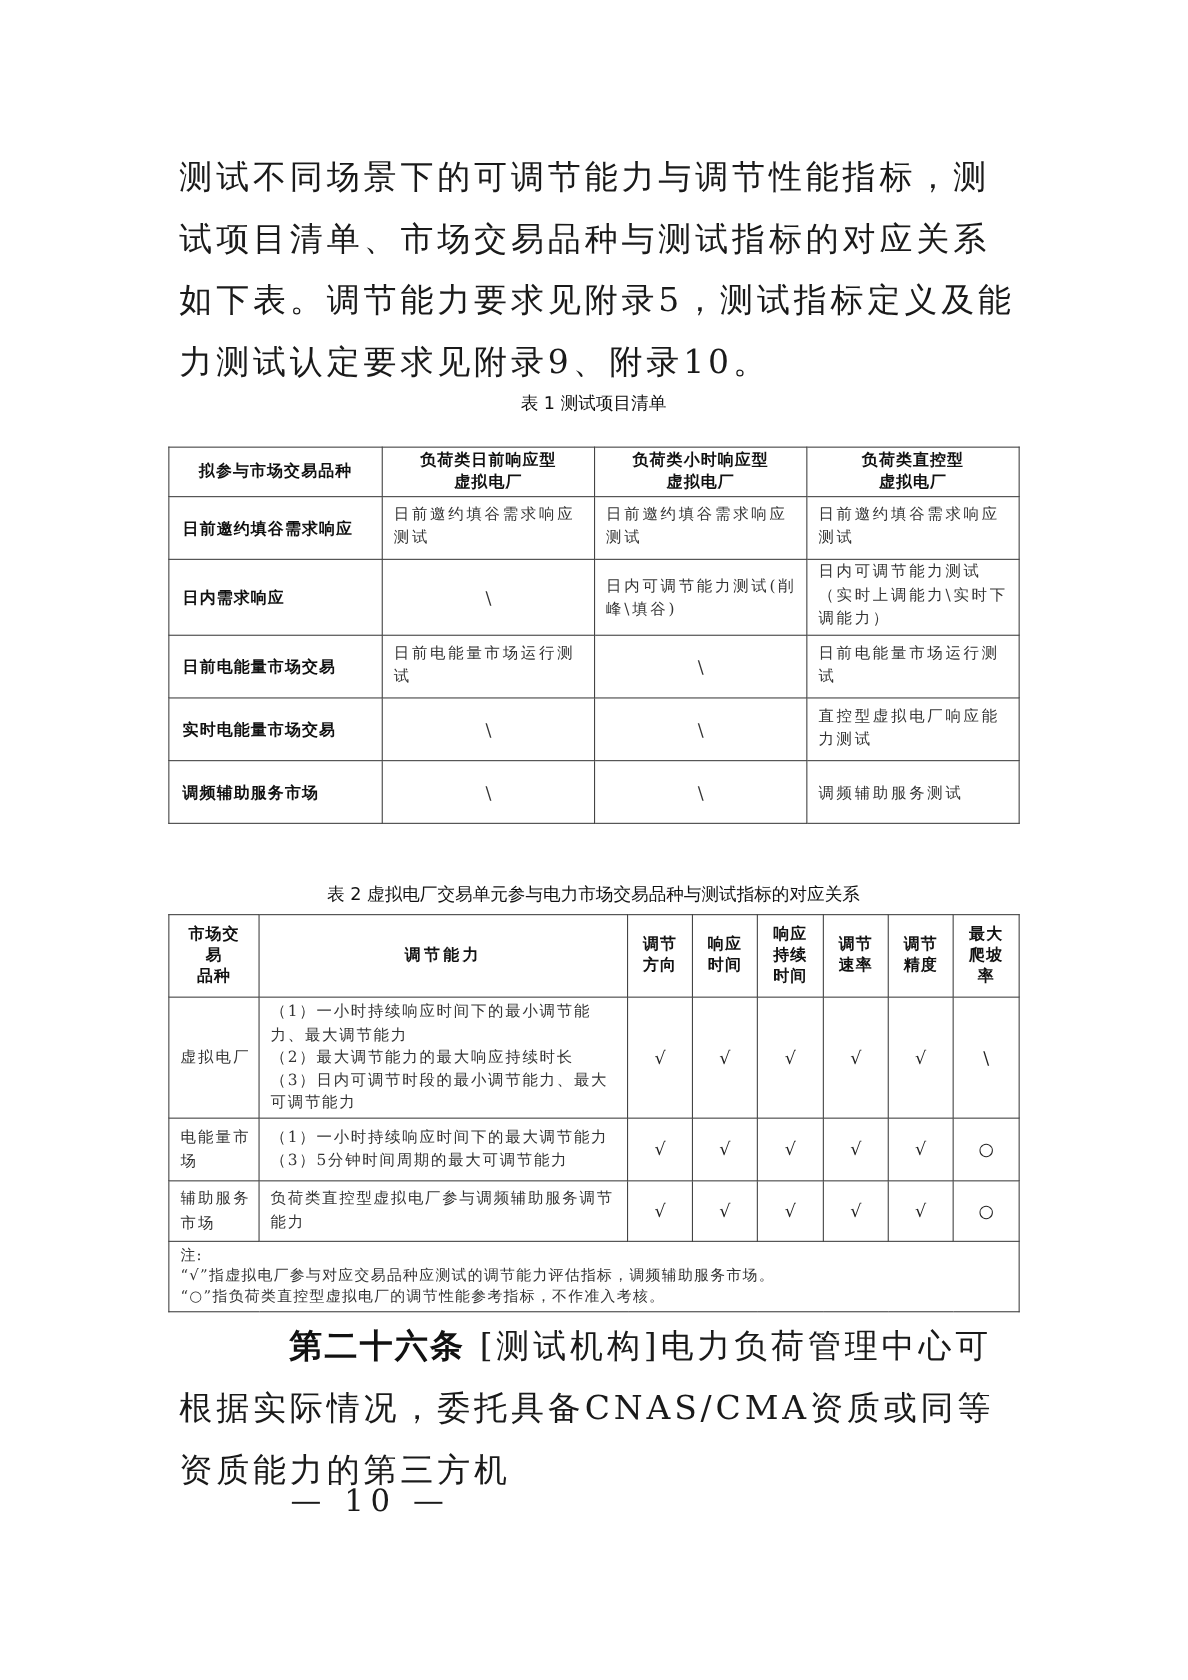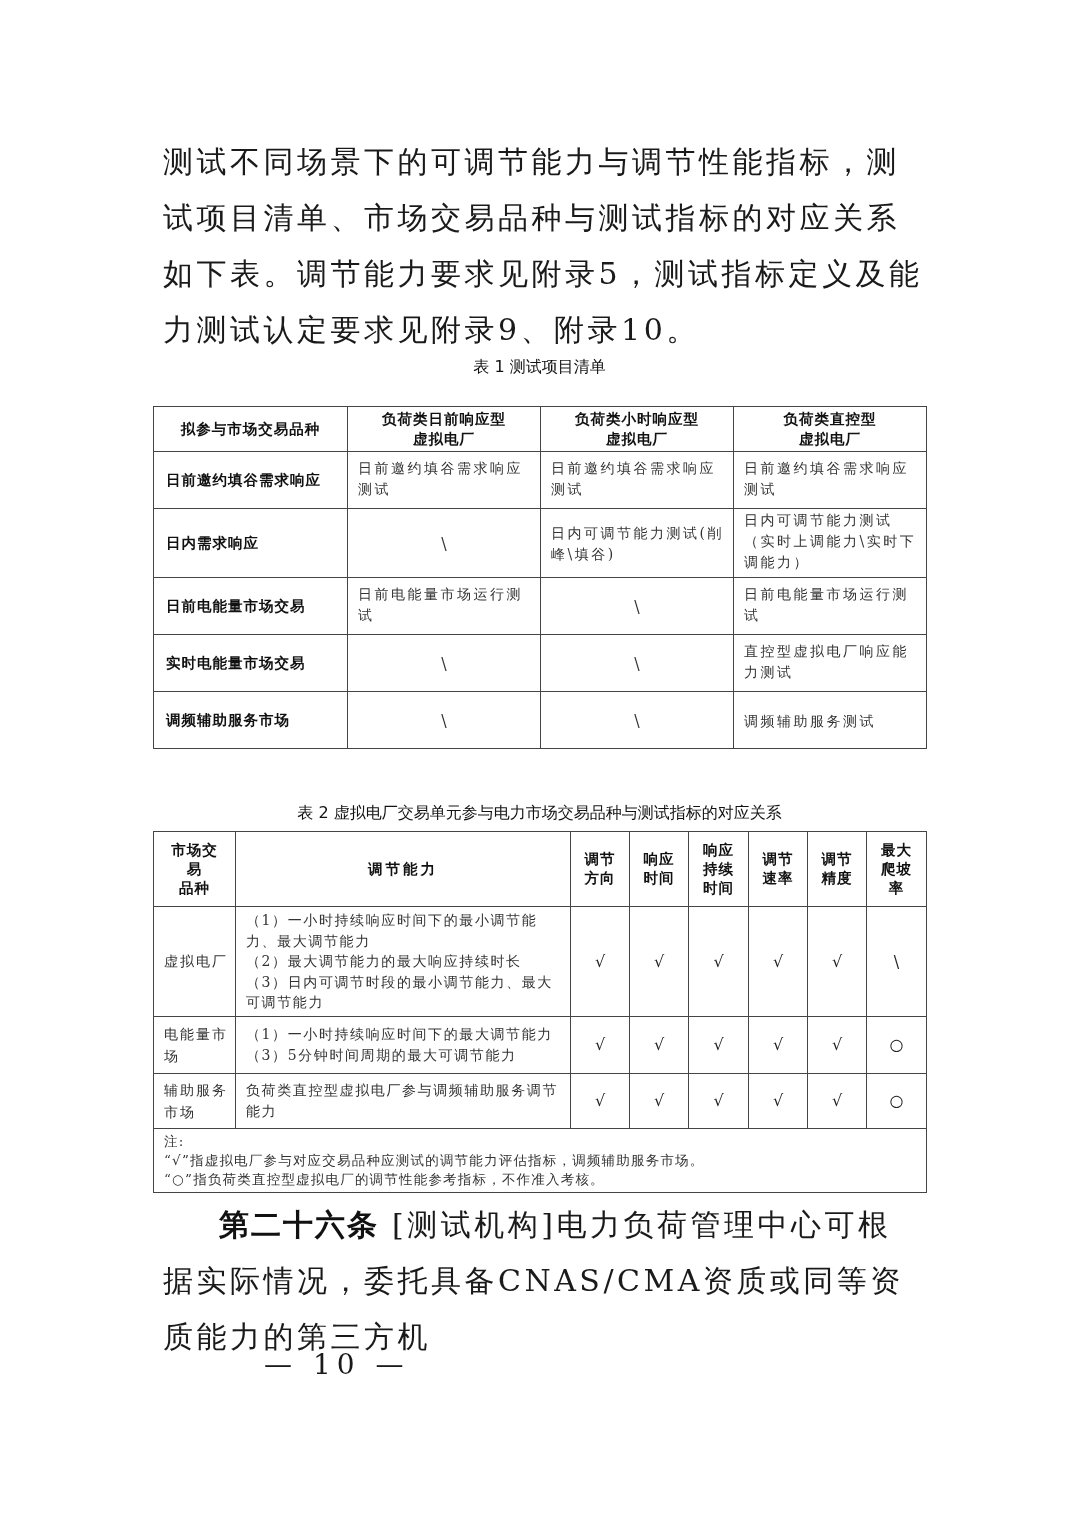--- a/index.html
+++ b/index.html
@@ -21,21 +21,21 @@
            color: #333; vertical-align: top; padding-top: 6px; }
   .t1 td.cell.mid { vertical-align: middle; }
   .t1 td.slash { text-align: center; font-size: 16px; color: #333; }
   .t2 th { font-family: "DejaVu Sans", "Liberation Sans", sans-serif; font-weight: bold;
            font-size: 14.5px; text-align: center; line-height: 19px; letter-spacing: 1px; color:#111; }
   .t2 td.cat { font-size: 14px; line-height: 22px; padding: 2px 6px 2px 10px; letter-spacing: 2px; color:#333; }
   .t2 td.cap { font-size: 14px; line-height: 20.5px; padding: 3px 6px 3px 10px; letter-spacing: 1.6px; color:#333; }
   .t2 td.mark { text-align: center; font-size: 16px; color: #222; }
   .t2 td.notes { font-size: 13.5px; line-height: 19px; padding: 3px 8px 3px 10px; letter-spacing: 1.2px; color:#333; }
   .article { top: 1197px; }
-  .article b { font-weight: bold; color: #111; letter-spacing: 2px; }
+  .article b { font-weight: bold; color: #111; letter-spacing: 2px; margin-left: 44px; }
   .pagenum { position: absolute; top: 1348px; left: 218px; font-size: 28px; letter-spacing: 6px; margin-left: 46px; }
 </style>
 </head>
 <body>
 
 <div class="para intro">测试不同场景下的可调节能力与调节性能指标，测试项目清单、市场交易品种与测试指标的对应关系如下表。调节能力要求见附录5，测试指标定义及能力测试认定要求见附录9、附录10。</div>
 
 <div class="caption" style="top:357px;">表 1  测试项目清单</div>
 
 <table class="t1" style="top:406px;">

